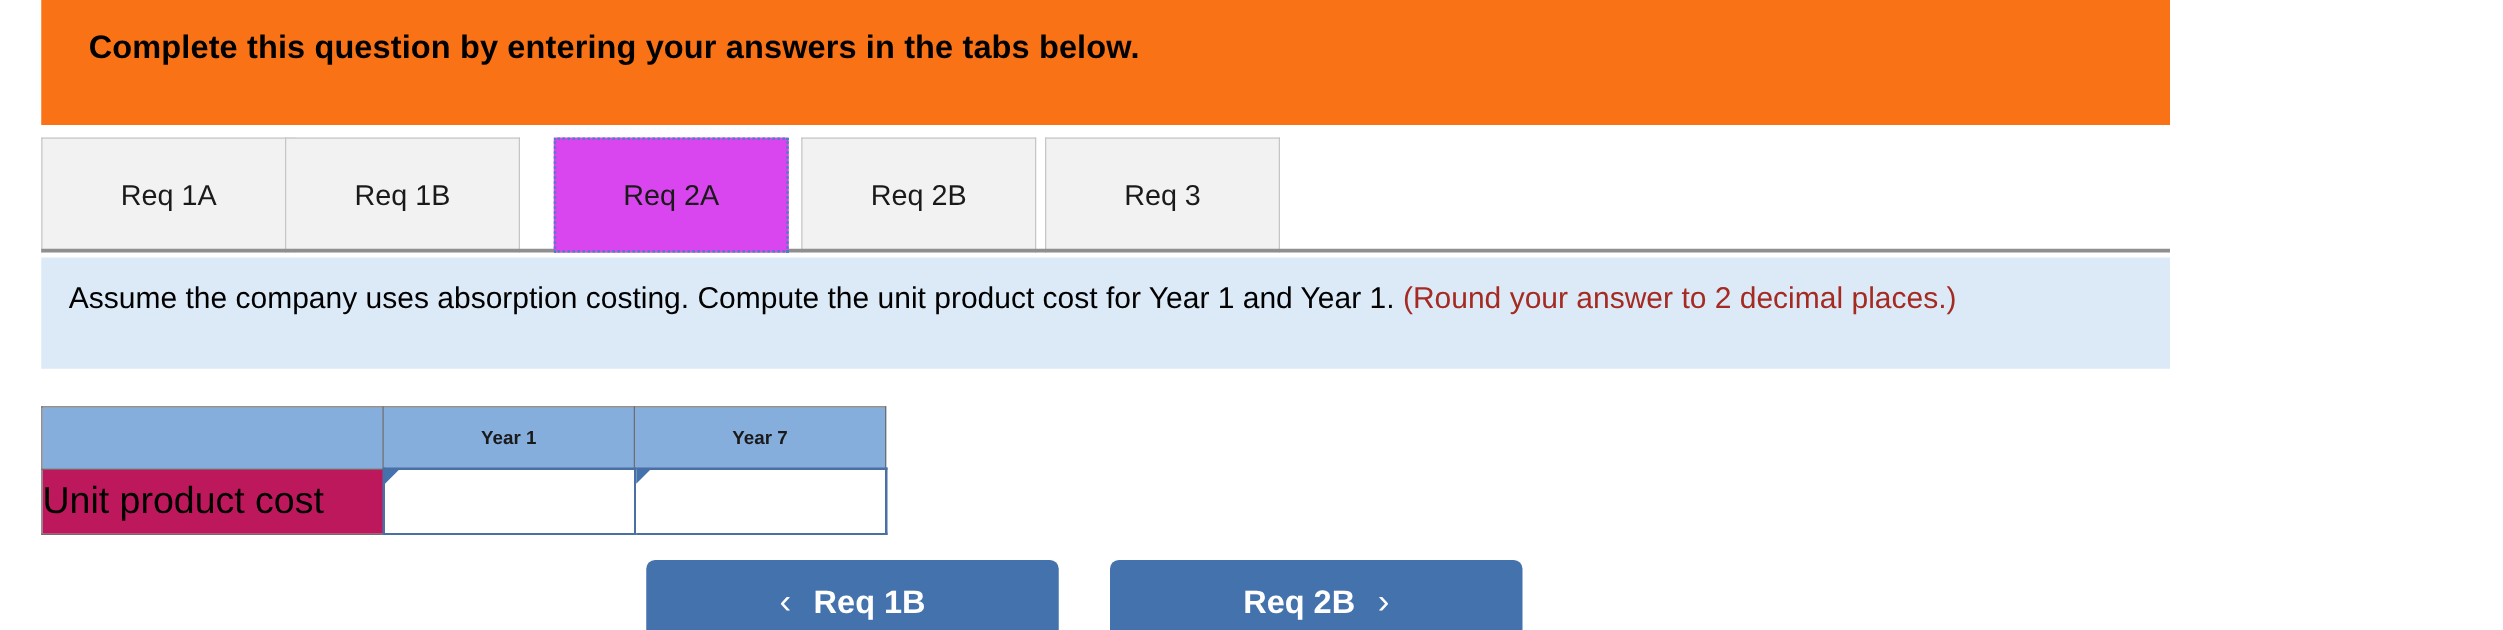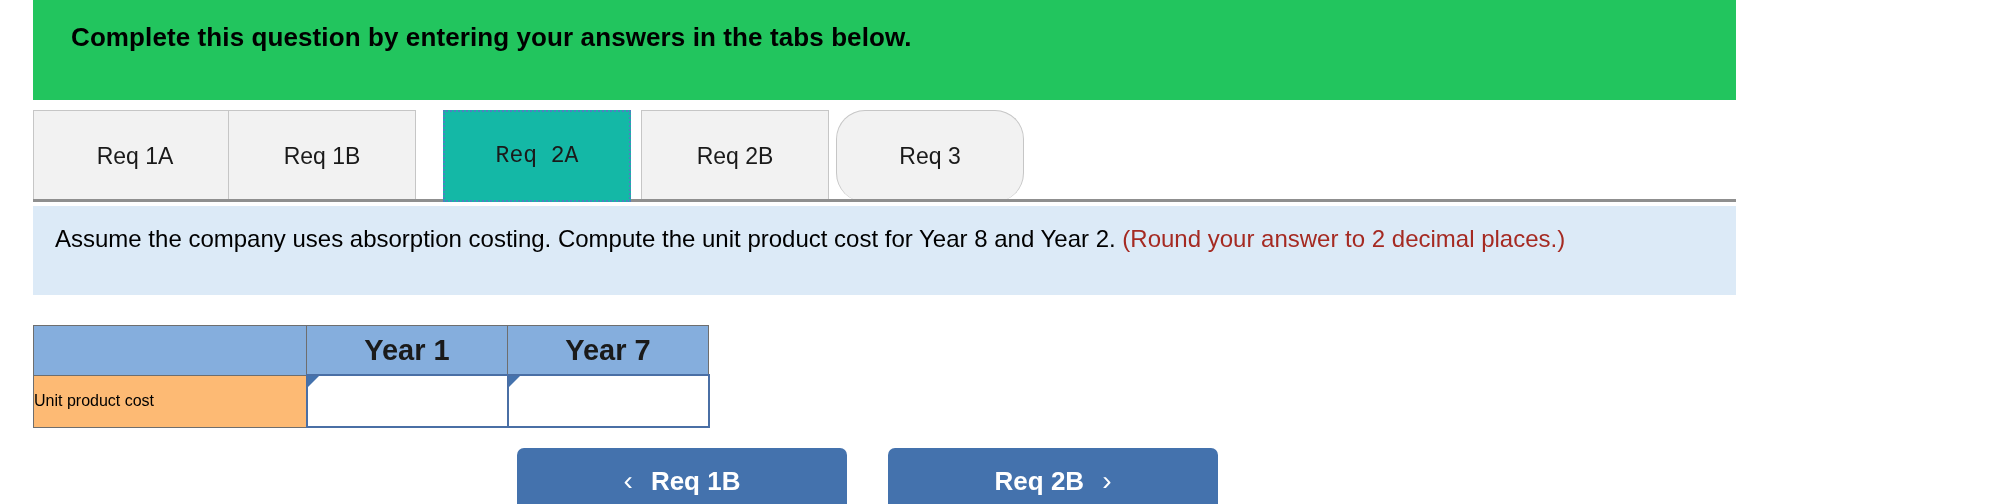--- a/index.html
+++ b/index.html
@@ -16,21 +16,21 @@
     position: relative;
   }
 
   
   #header-banner {
     position: absolute;
     left: 33px;
     top: 0px;
     width: 1703px;
     height: 100px;
-    background: #22c55e;
+    background: #f97316;
     box-sizing: border-box;
   }
   #header-banner-text {
     position: absolute;
     left: 38px;
     top: 22px;
     font-size: 26px;
     font-weight: bold;
     color: #000000;
     white-space: nowrap;
@@ -61,25 +61,24 @@
     border-bottom: none;
     display: flex;
     align-items: center;
     justify-content: center;
     font-size: 23px;
     color: #1a1a1a;
     cursor: pointer;
     user-select: none;
   }
   .tab.active {
-    background: #14b8a6;
+    background: #d946ef;
     border: 2px dotted #4e7fc0;
     border-bottom: 2px dotted #4e7fc0;
     z-index: 4;
-    font-family: Liberation Mono, monospace;
   }
   #tabs-underline {
     position: absolute;
     left: 0px;
     top: 99px;
     width: 1703px;
     height: 3px;
     background: #8f8f8f;
     z-index: 1;
   }
@@ -117,32 +116,32 @@
     border: 1px solid #6e6e6e;
     padding: 0;
     margin: 0;
   }
   .col-label { width: 272px; }
   .col-year  { width: 200px; }
 
   .hdr {
     background: #85aedd;
     height: 48px;
-    font-size: 29px;
+    font-size: 15px;
     font-weight: bold;
     color: #1a1a1a;
     text-align: center;
     vertical-align: middle;
   }
   .hdr.blank { background: #85aedd; }
 
   .row-label {
     height: 50px;
-    background: #fdba74;
-    font-size: 16px;
+    background: #be185d;
+    font-size: 30px;
     color: #000000;
     padding-left: 10px;
     vertical-align: middle;
     white-space: nowrap;
   }
 
   .input-cell {
     height: 50px;
     background: #ffffff;
     position: relative;
@@ -224,28 +223,28 @@
     </div>
     <div class="tab" style="left:195px;width:188px;">
       <span>Req 1B</span>
     </div>
     <div class="tab active" style="left:410px;width:188px;">
       <span>Req 2A</span>
     </div>
     <div class="tab" style="left:608px;width:188px;">
       <span>Req 2B</span>
     </div>
-    <div class="tab" style="left:803px;width:188px;border-radius:29px;">
+    <div class="tab" style="left:803px;width:188px;">
       <span>Req 3</span>
     </div>
   </div>
 </div>
 
 <div id="instruction-box">
-  <div id="instruction-text"><span>Assume the company uses absorption costing. Compute the unit product cost for Year 8 and Year 2. </span><span class="hint">(Round your answer to 2 decimal places.)</span></div>
+  <div id="instruction-text"><span>Assume the company uses absorption costing. Compute the unit product cost for Year 1 and Year 1. </span><span class="hint">(Round your answer to 2 decimal places.)</span></div>
 </div>
 
 <table id="answer-table">
   <thead>
     <tr>
       <th class="hdr blank col-label"></th>
       <th class="hdr col-year">Year 1</th>
       <th class="hdr col-year">Year 7</th>
     </tr>
   </thead>

